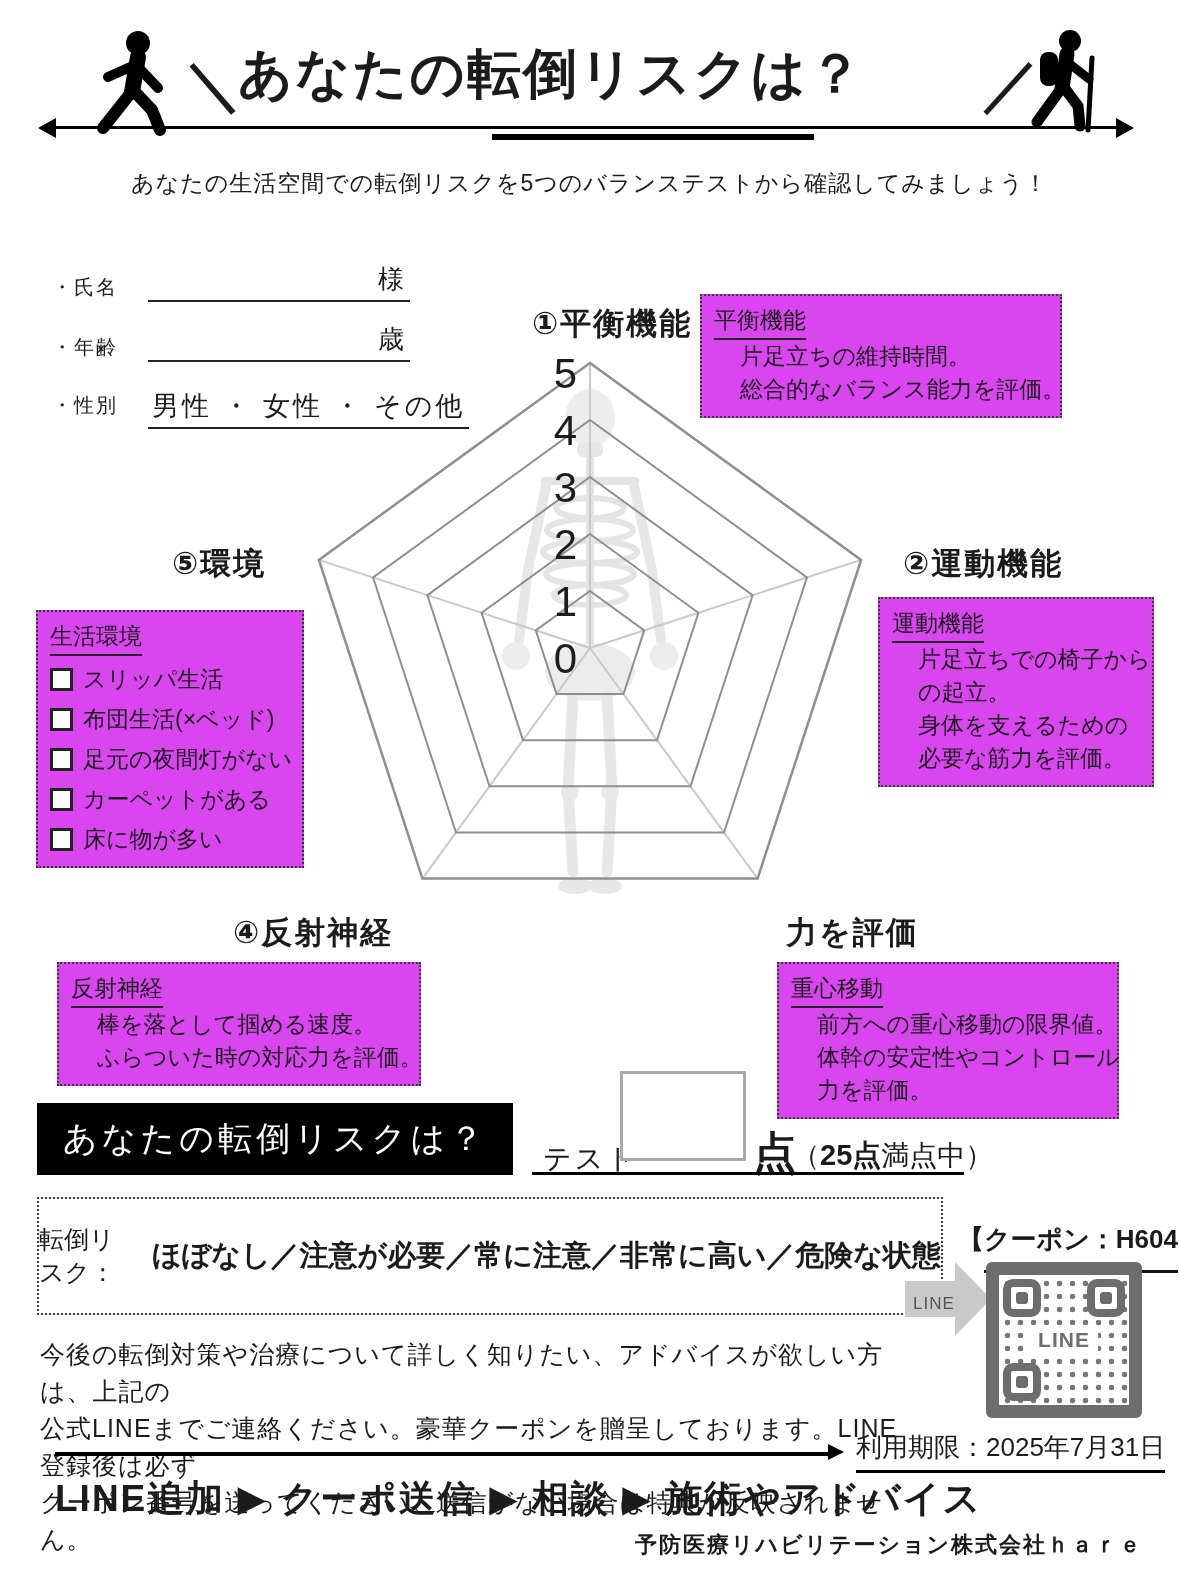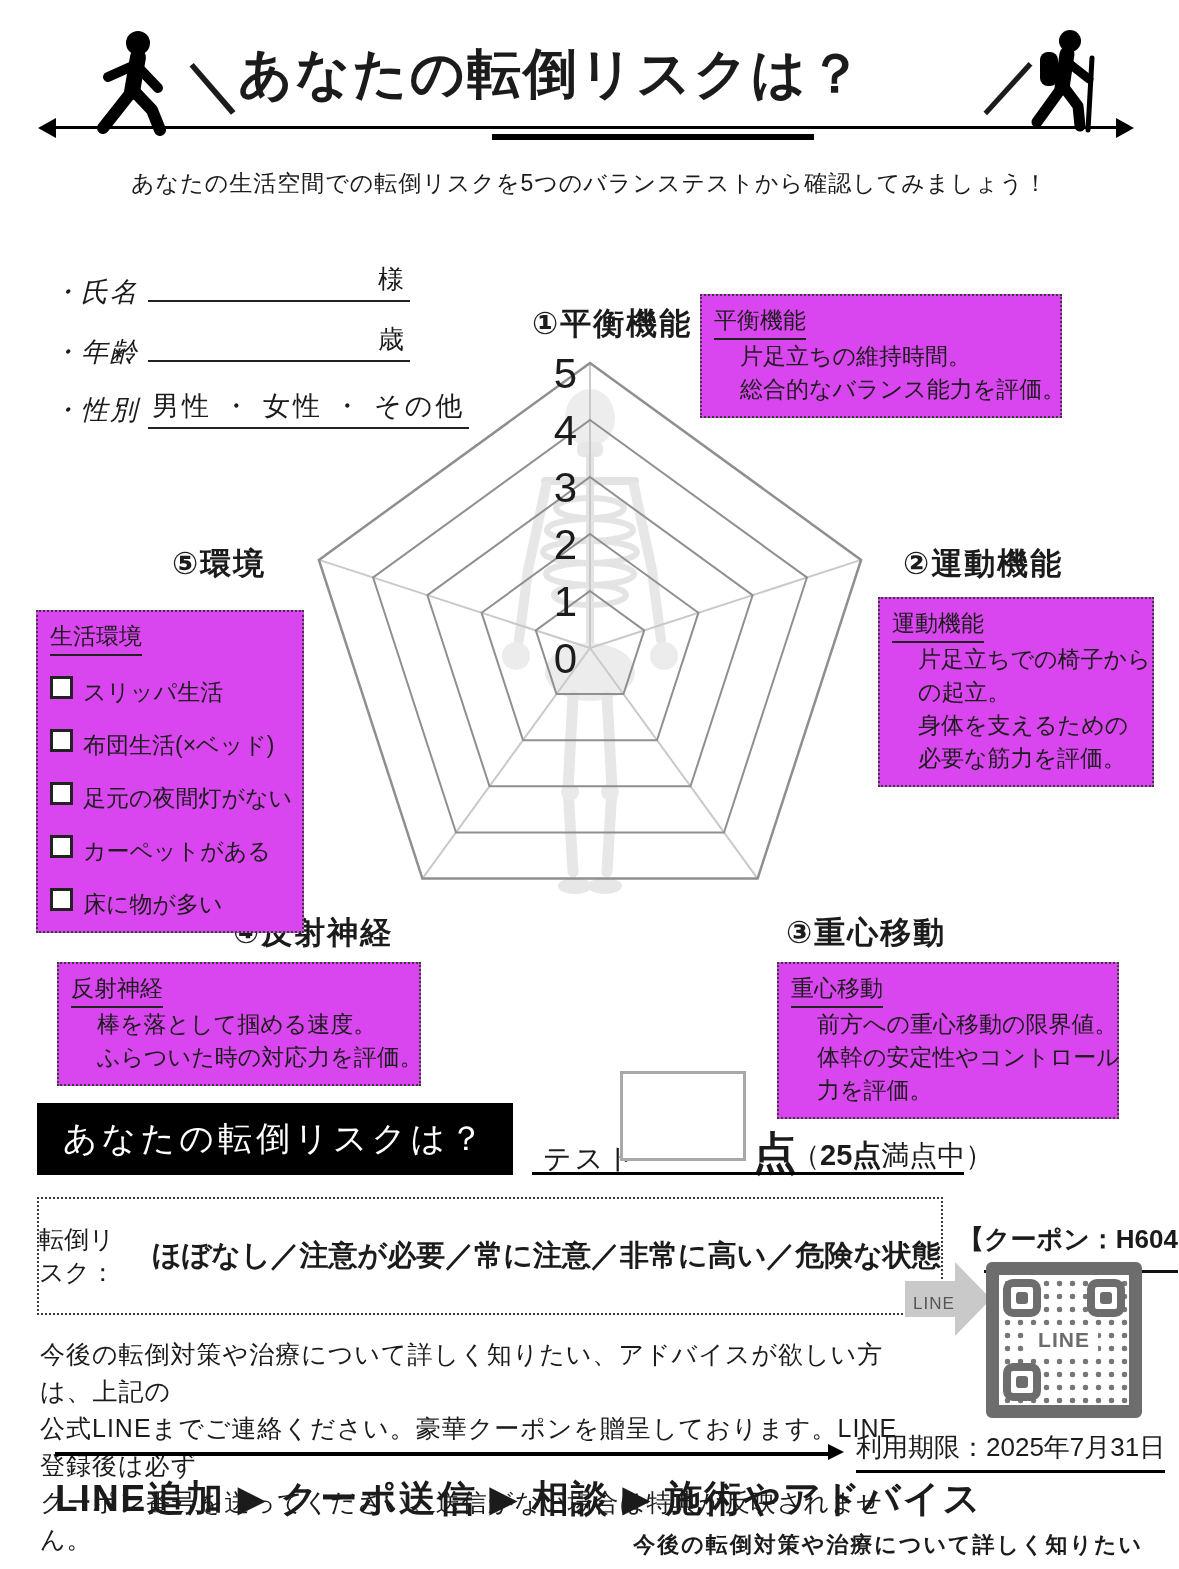--- a/index.html
+++ b/index.html
@@ -11,34 +11,34 @@
   
   .title { font-size:54px; font-weight:bold; letter-spacing:2px; white-space:nowrap; }
   .decor { font-size:58px; font-weight:bold; }
   .hline { background:#000; height:3px; }
   .arrowhead-left { width:0; height:0; border-top:10px solid transparent; border-bottom:10px solid transparent; border-right:18px solid #000; }
   .arrowhead-right { width:0; height:0; border-top:10px solid transparent; border-bottom:10px solid transparent; border-left:18px solid #000; }
   .title-underline { background:#000; height:6px; }
   .subtitle { width:100%; text-align:center; font-size:23px; letter-spacing:1px; }
 
   
-  .form-label { font-size:27px; letter-spacing:2px;font-style:italic; }
+  .form-label { font-size:20px; letter-spacing:2px; }
   .field { border-bottom:2px solid #222; display:flex; justify-content:flex-end; align-items:flex-end; font-size:26px; padding:0 6px 3px 6px; }
   .gender { border-bottom:2px solid #222; font-size:27px; letter-spacing:3px; padding:0 4px 3px 4px; }
 
   
   .axis-label { font-size:31px; font-weight:600; letter-spacing:2px; white-space:nowrap; }
 
   
   .note-box { border:2px dotted #3a3a3a; background:#d946ef; padding:8px 12px 10px 12px; font-size:23px; line-height:33px; }
   .note-title { display:inline-block; border-bottom:2px solid #222; padding-bottom:1px; }
   .note-line { padding-left:26px; white-space:nowrap; }
 
   
-  .check-row { display:flex; gap:10px; margin-top:20px; }
+  .check-row { display:flex; align-items:center; gap:10px; margin-top:7px; }
   .checkbox { width:23px; height:23px; border:3px solid #222; background:#fff; flex:0 0 auto; }
   .check-label { font-size:23px; white-space:nowrap; }
 
   
   .banner { background:#000; color:#fff; display:flex; align-items:center; justify-content:center; font-size:34px; letter-spacing:4px; }
   .test-label { font-size:28px; letter-spacing:3px; }
   .score-box { border:3px solid #a9a9a9; background:#fff; }
   .points { font-size:44px; font-weight:bold; }
   .maxnote { font-size:28px; }
   .maxnote b { font-size:29px; }
@@ -159,21 +159,21 @@
       <text x="292" y="276">1</text>
       <text x="292" y="219">2</text>
       <text x="292" y="162">3</text>
       <text x="292" y="105">4</text>
       <text x="292" y="48">5</text>
     </g>
   </svg>
 
   <div class="abs axis-label" style="left:508px; top:303px;margin-left:24px;">①平衡機能</div>
   <div class="abs axis-label" style="left:903px; top:543px;">②運動機能</div>
-  <div class="abs axis-label" style="left:786px; top:912px;">③重心移動</div>
+  <div class="abs axis-label" style="left:786px; top:912px;">力を評価</div>
   <div class="abs axis-label" style="left:233px; top:912px;">④反射神経</div>
   <div class="abs axis-label" style="left:172px; top:543px;">⑤環境</div>
 
   <div class="abs note-box" style="left:700px; top:294px; width:362px;">
     <div><span class="note-title">平衡機能</span></div>
     <div class="note-line">片足立ちの維持時間。</div>
     <div class="note-line">総合的なバランス能力を評価。</div>
   </div>
 
   <div class="abs note-box" style="left:878px; top:597px; width:276px;">
@@ -253,15 +253,15 @@
     <div>今後の転倒対策や治療について詳しく知りたい、アドバイスが欲しい方は、上記の</div>
     <div>公式LINEまでご連絡ください。豪華クーポンを贈呈しております。LINE登録後は必ず</div>
     <div>クーポン番号を送ってください。送信がない場合は特典が反映されません。</div>
   </div>
 
   <div class="abs hline" style="left:55px; top:1452px; width:776px; height:4px;"></div>
   <div class="abs arrowhead-right" style="left:828px; top:1444px; border-top-width:8px; border-bottom-width:8px; border-left-width:16px;"></div>
   <div class="abs expiry" style="left:856px; top:1430px;">利用期限：2025年7月31日</div>
 
   <div class="abs steps" style="left:55px; top:1474px;">LINE追加 ▶ クーポ送信 ▶ 相談 ▶ 施術やアドバイス</div>
-  <div class="abs company" style="right:36px; top:1530px;">今後の転倒対策や治療について詳しく知りたい</div>
+  <div class="abs company" style="right:36px; top:1530px;">予防医療リハビリテーション株式会社ｈａｒｅ</div>
 
 </div>
 
 </body></html>

